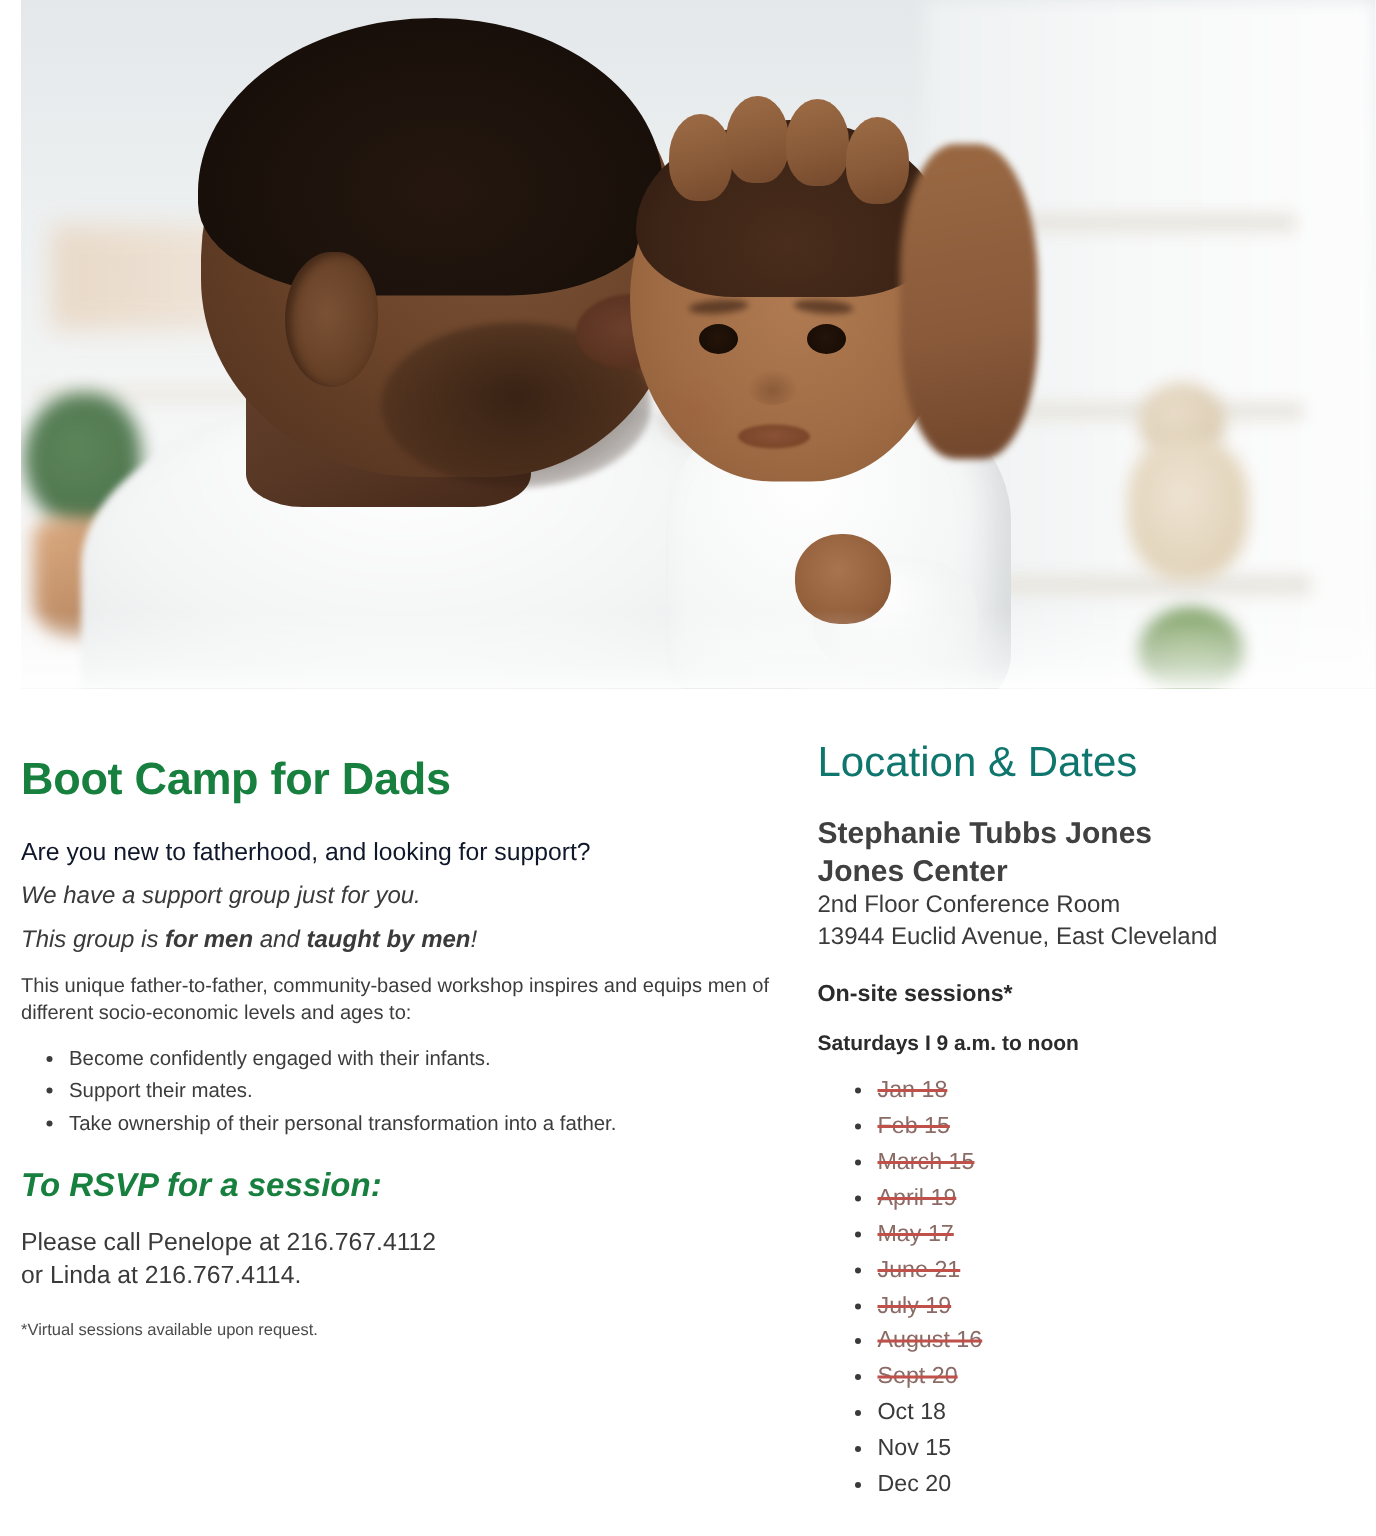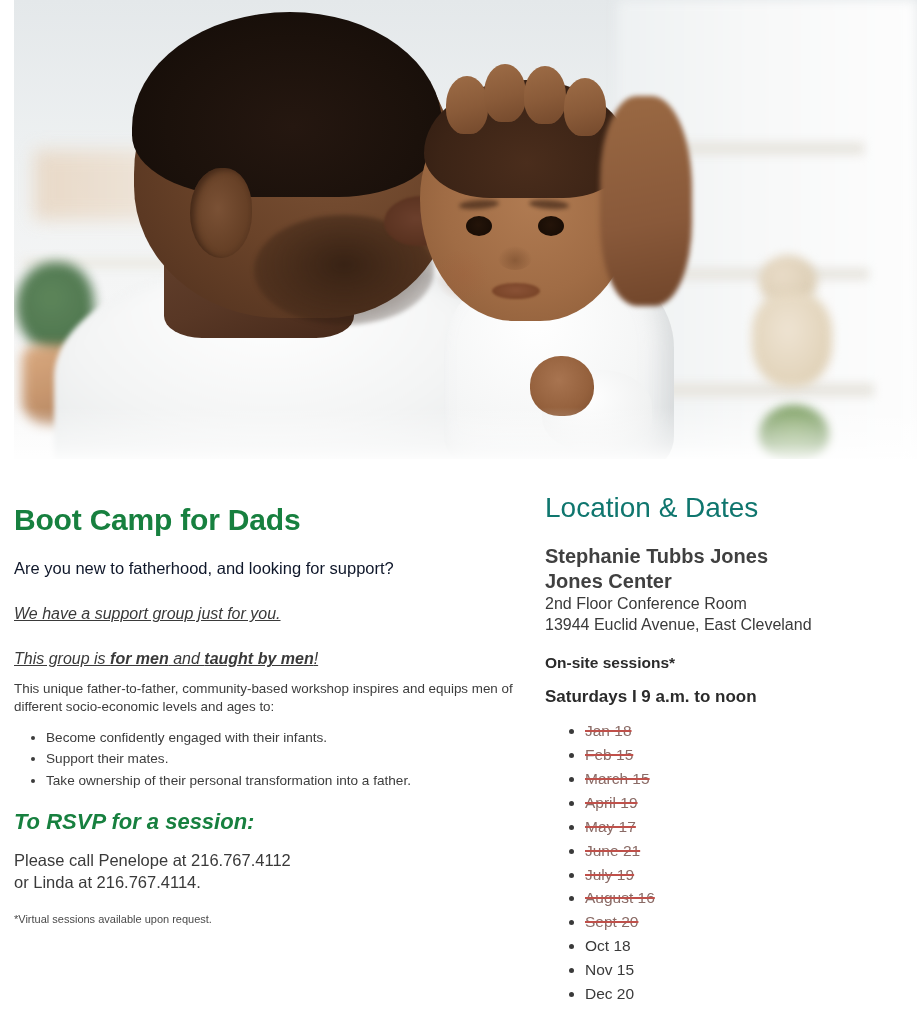--- a/index.html
+++ b/index.html
@@ -283,26 +283,25 @@
     color: #2b2b2b;
     line-height: 1.1;
   }
   p.lead {
     margin: 23px 0 0 0;
     font-size: 16.5px;
     color: #0f172a;
     line-height: 1.2;
   }
   p.italic-line {
-    margin: 26px 0 0 0;
+    margin: 10px 0 0 0;
     font-size: 16px;
     font-style: italic;
     color: #3a3a3a;
     line-height: 1.2;
-    text-decoration: underline;
   }
   p.italic-line b { font-weight: bold; font-style: italic; }
   p.body {
     margin: 11px 0 0 0;
     font-size: 13.4px;
     color: #3c3c3c;
     line-height: 1.35;
   }
   ul.benefits {
     margin: 12px 0 0 0;
@@ -352,21 +351,21 @@
     line-height: 1.3;
   }
   p.onsite {
     margin: 19px 0 0 0;
     font-size: 15.5px;
     font-weight: bold;
     color: #2b2b2b;
   }
   p.when {
     margin: 15px 0 0 0;
-    font-size: 17px;
+    font-size: 14px;
     font-weight: bold;
     color: #2b2b2b;
   }
   ul.dates {
     margin: 12px 0 0 0;
     padding-left: 40px;
     font-size: 15.5px;
     line-height: 1.54;
     color: #3a3a3a;
   }

